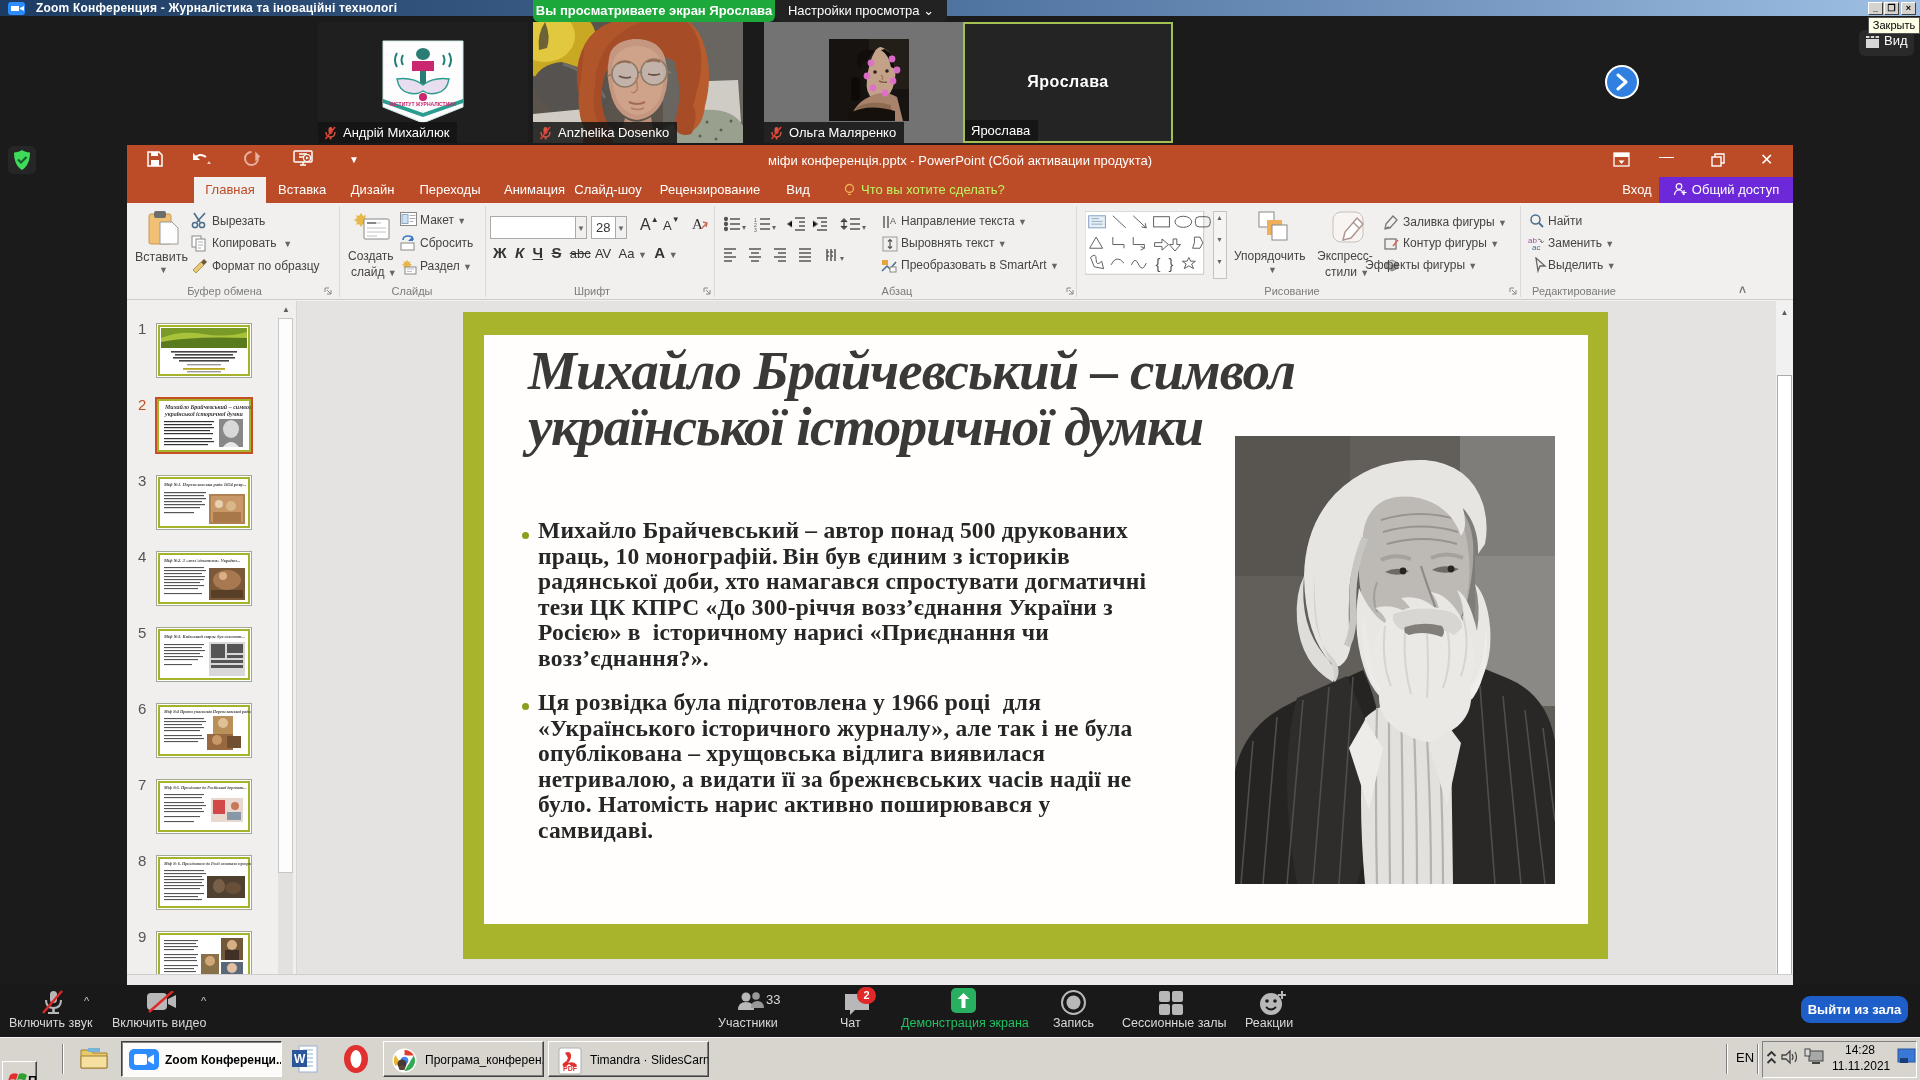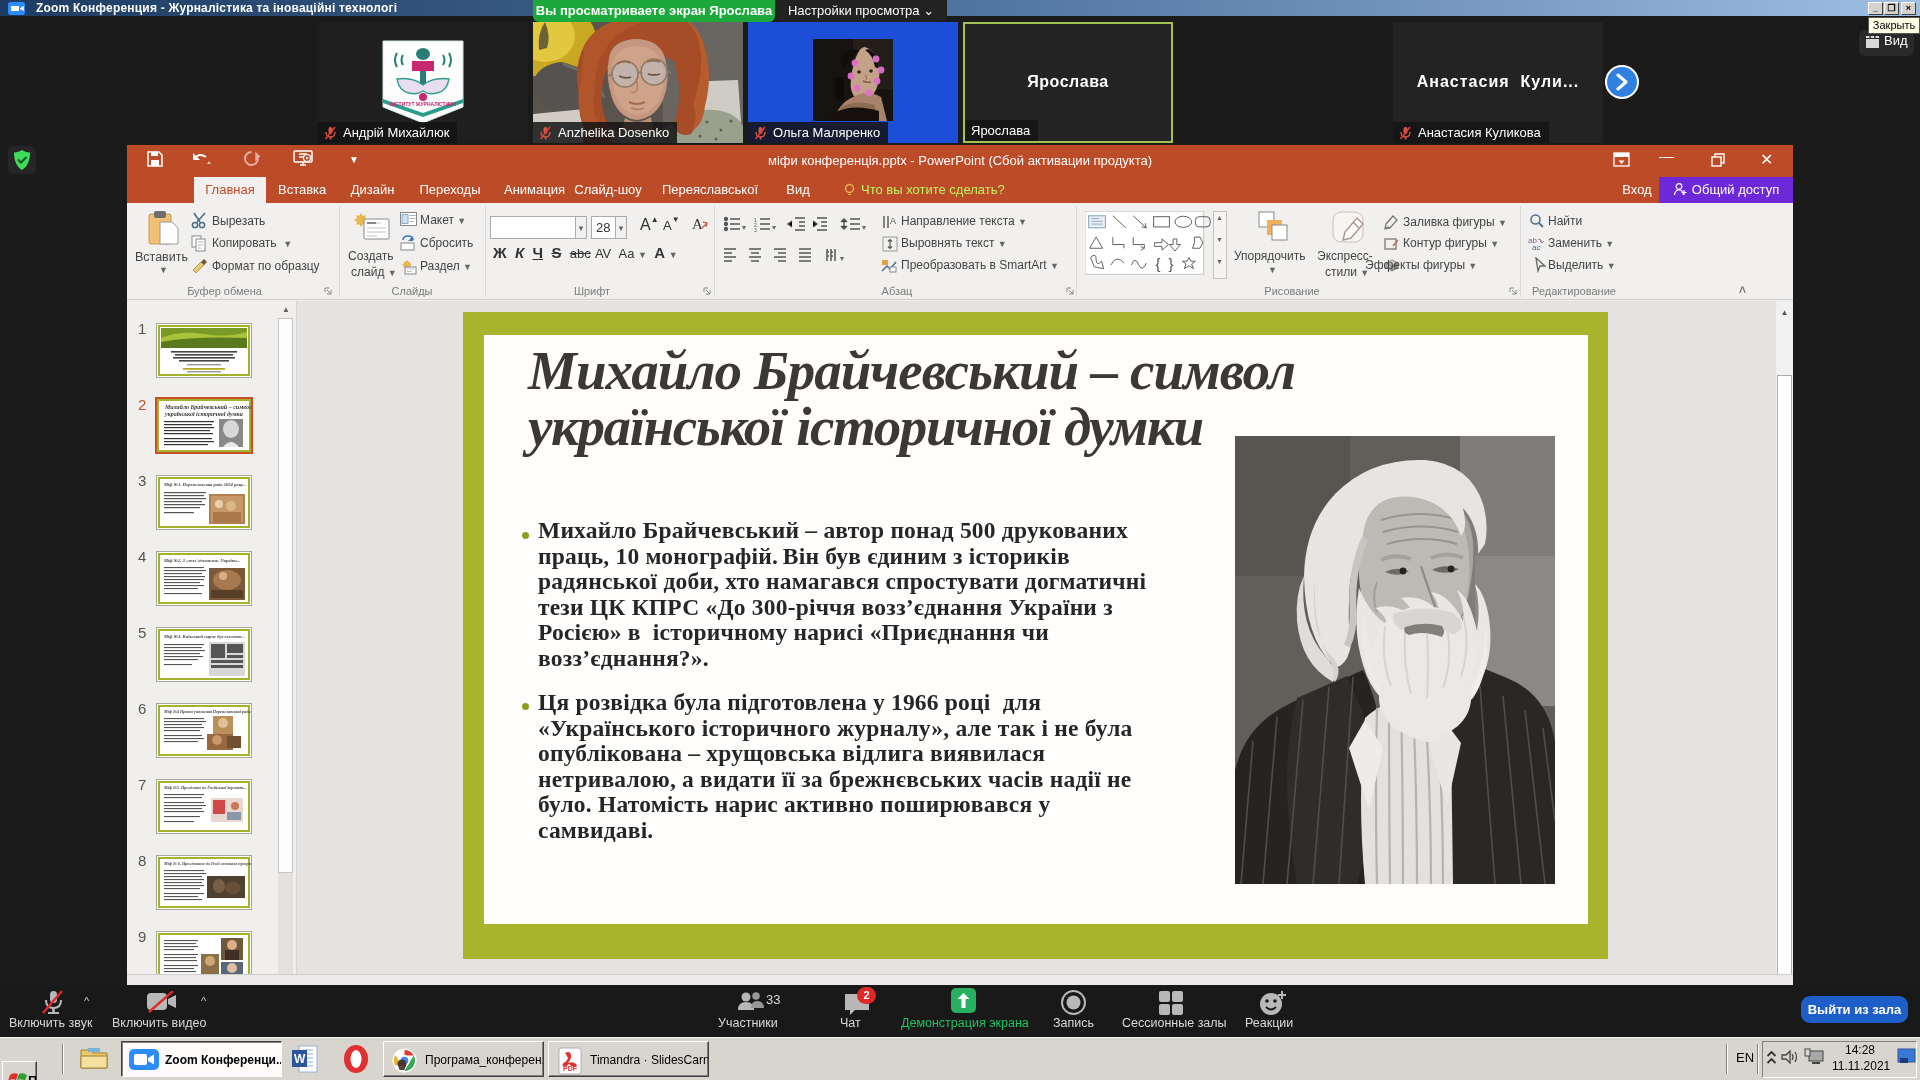--- a/index.html
+++ b/index.html
@@ -146,21 +146,21 @@
       <path d="M146 62 Q150 88 142 104 L158 112 Q166 92 160 84 Q166 66 164 48 Z" fill="#a64c26"></path>
     </svg>
     <div class="tlabel"><svg class="micico" width="13" height="14" viewBox="0 0 13 14">
           <rect x="4.5" y="1" width="4" height="7" rx="2" fill="#d65745"></rect>
           <path d="M2 6 q0 5 4.5 5 q4.5 0 4.5 -5" stroke="#d65745" stroke-width="1.4" fill="none"></path>
           <rect x="5.8" y="11" width="1.6" height="2.5" fill="#d65745"></rect>
           <line x1="1.5" y1="13" x2="11" y2="1" stroke="#e23b2e" stroke-width="1.6"></line>
         </svg>Anzhelika Dosenko</div>
   </div>
 
-  <div class="tile" style="left:748px;background:#1d4ed8;">
+  <div class="tile" style="left:764px;background:#737373;">
     <svg class="abs" style="left:65px;top:17px" width="80" height="82" viewBox="0 0 80 82">
       <rect width="80" height="82" fill="#171310"></rect>
       <rect x="40" y="0" width="40" height="50" fill="#241e18"></rect>
       <path d="M52 8 Q64 12 66 28 Q68 44 60 56 Q52 64 44 60 Q36 54 38 40 Q40 22 46 12 Q49 8 52 8 Z" fill="#c4a289"></path>
       <path d="M46 12 Q38 8 30 14 Q26 20 30 30 Q34 22 40 19 Q43 14 46 12 Z" fill="#120d0a"></path>
       <path d="M56 10 Q66 16 66 30 L62 28 Q60 16 52 11 Z" fill="#120d0a"></path>
       <path d="M40 58 Q54 50 68 58 L74 82 L20 82 Q26 64 40 58 Z" fill="#a8826a"></path>
       <path d="M28 68 Q44 60 62 66 L62 82 L22 82 Z" fill="#8e6c52"></path>
       <path d="M20 74 Q40 64 66 72 L66 82 L18 82 Z" fill="#16100c"></path>
       <circle cx="58" cy="32" r="1.8" fill="#2e211a"></circle>
@@ -185,29 +185,20 @@
           <line x1="1.5" y1="13" x2="11" y2="1" stroke="#e23b2e" stroke-width="1.6"></line>
         </svg>Ольга Маляренко</div>
   </div>
 
   <div class="tile" style="left:963px;border:2px solid #a3c052;background:#242424;">
     <div class="cname" style="letter-spacing:0.5px;">Ярослава</div>
     <div class="tlabel" style="left:0;bottom:0;">Ярослава</div>
   </div>
 
 
-  <div class="tile" style="left:1393px;">
-    <div class="cname">Анастасия&nbsp; Кули...</div>
-    <div class="tlabel"><svg class="micico" width="13" height="14" viewBox="0 0 13 14">
-          <rect x="4.5" y="1" width="4" height="7" rx="2" fill="#d65745"></rect>
-          <path d="M2 6 q0 5 4.5 5 q4.5 0 4.5 -5" stroke="#d65745" stroke-width="1.4" fill="none"></path>
-          <rect x="5.8" y="11" width="1.6" height="2.5" fill="#d65745"></rect>
-          <line x1="1.5" y1="13" x2="11" y2="1" stroke="#e23b2e" stroke-width="1.6"></line>
-        </svg>Анастасия Куликова</div>
-  </div>
 
   <div class="abs" style="left:1605px;top:65px;width:34px;height:34px;border-radius:50%;background:#2f80e0;border:2px solid #fff;"></div>
   <svg class="abs" style="left:1615px;top:73px" width="14" height="18" viewBox="0 0 14 18">
       <path d="M3 2 l8 7 l-8 7" stroke="#fff" stroke-width="3" fill="none" stroke-linecap="round" stroke-linejoin="round"></path>
     </svg>
 
   <div class="abs" style="left:1859px;top:30px;width:55px;height:26px;background:#2a2a2a;border-radius:6px;"></div>
   <svg class="abs" style="left:1866px;top:36px" width="13" height="12" viewBox="0 0 13 12">
       <rect x="0" y="3" width="13" height="9" fill="#d8d8d8"></rect>
       <rect x="0" y="0" width="3.4" height="2" fill="#d8d8d8"></rect>
@@ -264,21 +255,21 @@
       <div class="abs" style="left:1633px;top:5px;color:#fff;font-size:16px;font-weight:400;">✕</div>
     </path></div>
     <div id="ppt-tabs">
       <div class="tab" style="left:10px;width:44px;margin-top:36px;">Файл</div>
       <div class="tab" id="tab-active" style="left:67px;width:72px;">Главная</div>
       <div class="tab" style="left:151px;width:47px;">Вставка</div>
       <div class="tab" style="left:221px;width:49px;">Дизайн</div>
       <div class="tab" style="left:291px;width:64px;">Переходы</div>
       <div class="tab" style="left:375px;width:65px;">Анимация</div>
       <div class="tab" style="left:446px;width:70px;">Слайд-шоу</div>
-      <div class="tab" style="left:531px;width:104px;">Переяславської</div>
+      <div class="tab" style="left:531px;width:104px;">Рецензирование</div>
       <div class="tab" style="left:656px;width:30px;">Вид</div>
       <svg class="abs" style="left:716px;top:6px" width="13" height="15" viewBox="0 0 13 15">
           <circle cx="6.5" cy="5.5" r="4" fill="none" stroke="#f0b050" stroke-width="1.4"></circle>
           <path d="M5 9.5 h3 M5 11.5 h3" stroke="#f0b050" stroke-width="1.2"></path>
         </svg>
       <div class="tab" style="left:734px;width:170px;color:#bef264;text-align:left;">Что вы хотите сделать?</div>
       <div class="tab" style="left:1490px;width:40px;">Вход</div>
       <div class="tab" style="left:1532px;width:134px;background:#6d28d9;">
         <svg style="vertical-align:-3px;margin-right:4px" width="15" height="15" viewBox="0 0 15 15">
             <circle cx="6" cy="4.5" r="2.8" fill="none" stroke="#fff" stroke-width="1.2"></circle>

